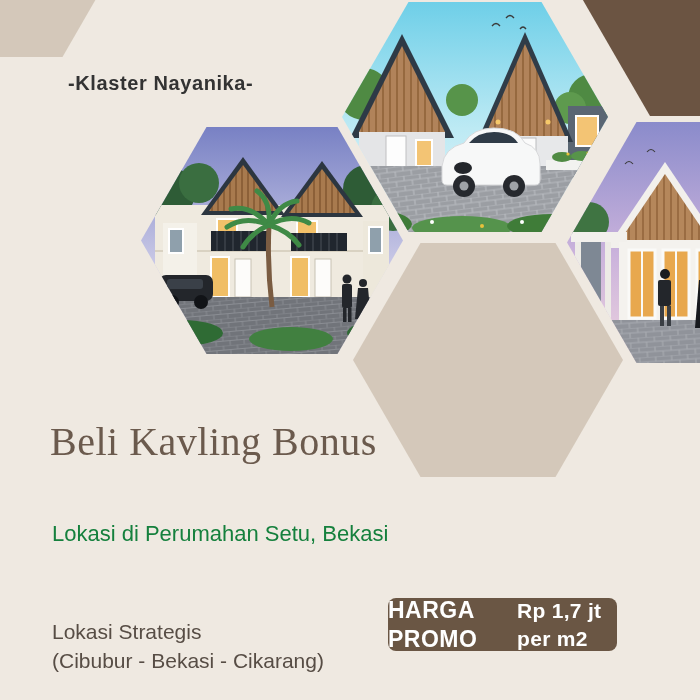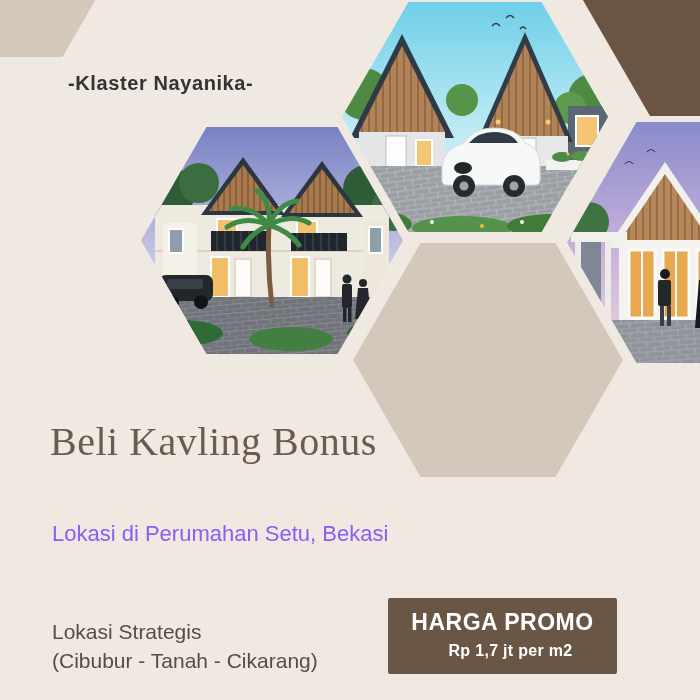--- a/index.html
+++ b/index.html
@@ -8,26 +8,26 @@
   .hex{position:absolute;clip-path:polygon(25% 0%,75% 0%,100% 50%,75% 100%,25% 100%,0% 50%);}
   .hex svg{display:block;width:100%;height:100%;}
   .hex-tan-tl{left:-140px;top:-177px;width:270px;height:234px;background:#D4C8BA;}
   .hex-brown-tr{left:580px;top:-126px;width:280px;height:242px;background:#6B5442;}
   .hex-photo-top{left:342px;top:2px;width:266px;height:230px;}
   .hex-photo-left{left:141px;top:127px;width:262px;height:227px;}
   .hex-photo-right{left:567px;top:122px;width:278px;height:241px;}
   .hex-tan-center{left:353px;top:243px;width:270px;height:234px;background:#D4C8BA;}
   .badge{position:absolute;left:68px;top:72px;font-size:20px;font-weight:600;letter-spacing:.6px;color:#333333;}
   .headline{position:absolute;left:50px;top:419px;font-family:"Liberation Serif",serif;font-size:40px;line-height:46px;letter-spacing:.5px;color:#6B5A4D;}
-  .location{position:absolute;left:52px;top:521px;font-size:22px;color:#8b5cf6;}
+  .location{position:absolute;left:52px;top:521px;font-size:22px;color:#15803d;}
   .strategic{position:absolute;left:52px;top:617px;font-size:21px;line-height:29px;color:#574D45;}
-  .promo{position:absolute;left:388px;top:598px;width:229px;height:76px;background:#6A5644;border-radius:2px;
-         display:flex;flex-direction:column;align-items:center;justify-content:center;color:#FFFFFF;}
+  .promo{position:absolute;left:388px;top:598px;width:229px;height:53px;background:#6A5644;border-radius:8px;
+         display:flex;flex-direction:row;align-items:center;justify-content:center;color:#FFFFFF;}
   .promo-title{font-size:23px;font-weight:bold;letter-spacing:.5px;line-height:29px;}
-  .promo-price{font-size:16px;font-weight:bold;letter-spacing:.3px;line-height:28px;margin-left:16px;}
+  .promo-price{font-size:21px;font-weight:bold;letter-spacing:.3px;line-height:28px;margin-left:16px;}
 </style>
 </head>
 <body>
 
 <div id="canvas" style="background: rgb(239, 233, 225); padding-left: 18px;">
 
   <div class="hex hex-tan-tl" style="background: rgb(212, 200, 186);"></div>
 
   <div class="hex hex-brown-tr" style="background: rgb(107, 84, 66);"></div>
 
@@ -252,21 +252,21 @@
   <div class="badge">-Klaster Nayanika-</div>
 
   <div class="headline">
     <div>Beli Kavling Bonus</div>
   </div>
 
   <div class="location">Lokasi di Perumahan Setu, Bekasi</div>
 
   <div class="strategic">
     <div>Lokasi Strategis</div>
-    <div>(Cibubur - Tanah - Cikarang)</div>
+    <div>(Cibubur - Bekasi - Cikarang)</div>
   </div>
 
   <div class="promo" style="background: rgb(106, 86, 68);">
     <div class="promo-title">HARGA PROMO</div>
     <div class="promo-price">Rp 1,7 jt per m2</div>
   </div>
 
 </div>
 
 </body></html>

